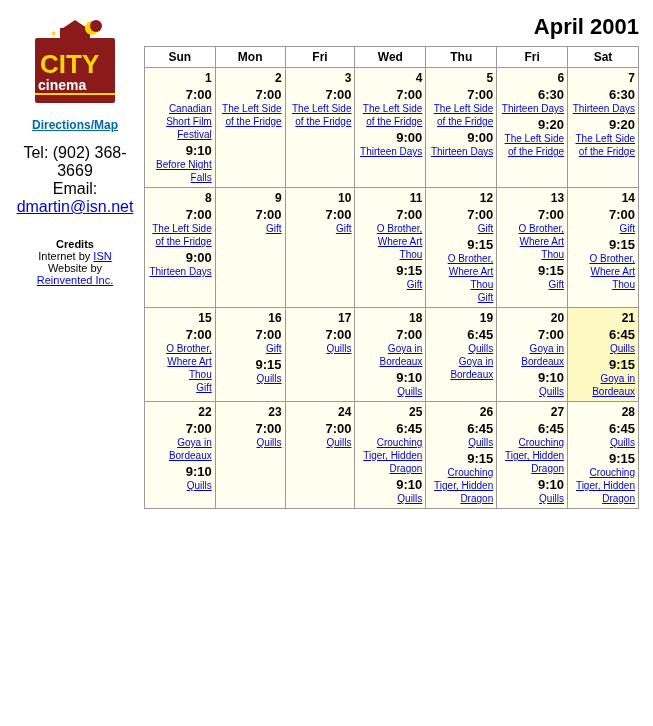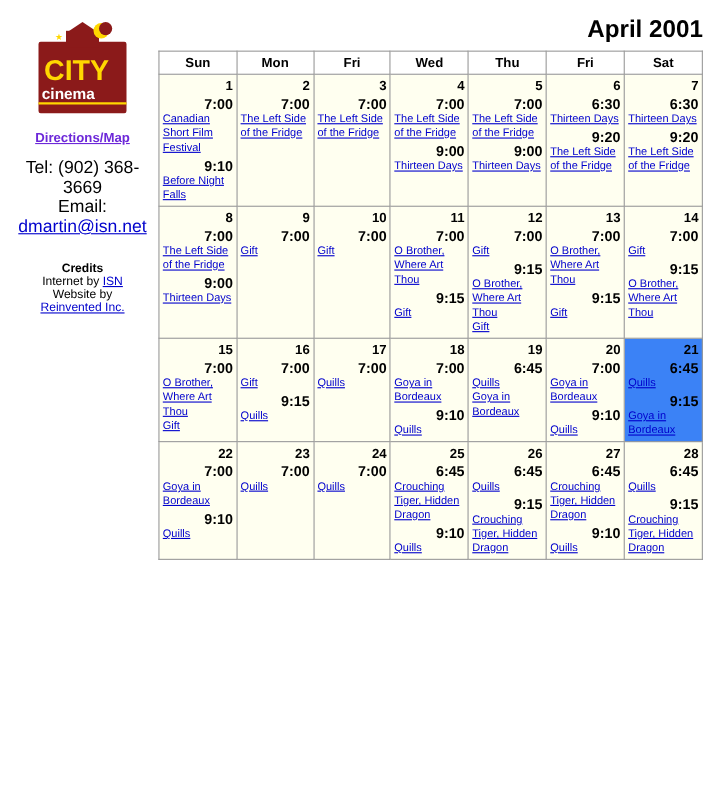--- a/index.html
+++ b/index.html
@@ -4,37 +4,37 @@
   <style>
     * { box-sizing: border-box; margin: 0; padding: 0; }
     body { font-family: Arial, sans-serif; font-size: 11px; background: #fff; display: flex; justify-content: center; padding: 10px; }
     .page { display: flex; flex-direction: row; gap: 0; width: 653px; }
 
     
     .sidebar { width: 130px; min-width: 130px; padding: 8px; display: flex; flex-direction: column; align-items: center; gap: 6px; }
     .logo-area { display: flex; flex-direction: column; align-items: center; }
     .logo-svg { width: 90px; height: 90px; }
     .address { text-align: center; font-size: 11px; margin-top: 4px; }
-    .directions-link { color: #6d28d9; font-size: 12px; font-weight: bold; text-decoration: underline; cursor: pointer; margin-top: 4px; }
+    .directions-link { color: #0369a1; font-size: 12px; font-weight: bold; text-decoration: underline; cursor: pointer; margin-top: 4px; }
     .contact { text-align: center; font-size: 16px; margin-top: 6px; }
     .contact a { color: #00c; text-decoration: underline; }
     .credits { margin-top: 16px; text-align: center; font-size: 11px; }
     .credits a { color: #00c; text-decoration: underline; }
 
     
     .calendar-wrapper { flex: 1; padding: 4px; }
     .calendar-title { text-align: right; font-size: 22px; font-weight: bold; margin-bottom: 6px; }
     table.cal { border-collapse: collapse; width: 100%; }
     table.cal th { background: #fff; border: 1px solid #999; padding: 3px; text-align: center; font-size: 12px; font-weight: bold; }
     table.cal td { border: 1px solid #999; padding: 3px; vertical-align: top; width: 72px; min-height: 80px; background: #fffff0; }
     table.cal td.empty { background: #fff; }
-    table.cal td.highlight { background: #3b82f6; margin-top: 32px; }
+    table.cal td.highlight { background: #fef9c3; margin-top: 32px; }
     .day-num { font-weight: bold; text-align: right; font-size: 12px; }
     .show-time { font-weight: bold; font-size: 13px; text-align: right; margin-top: 2px; }
-    .movie-link { color: #00c; text-decoration: underline; font-size: 10px; text-align: left; display: block; line-height: 1.3; cursor: pointer; }
+    .movie-link { color: #00c; text-decoration: underline; font-size: 10px; text-align: right; display: block; line-height: 1.3; cursor: pointer; }
   </style>
 </head>
 <body>
 
 <div class="page">
 
   <div class="sidebar">
     <div class="logo-area">
 
       <svg class="logo-svg" viewBox="0 0 90 90">

